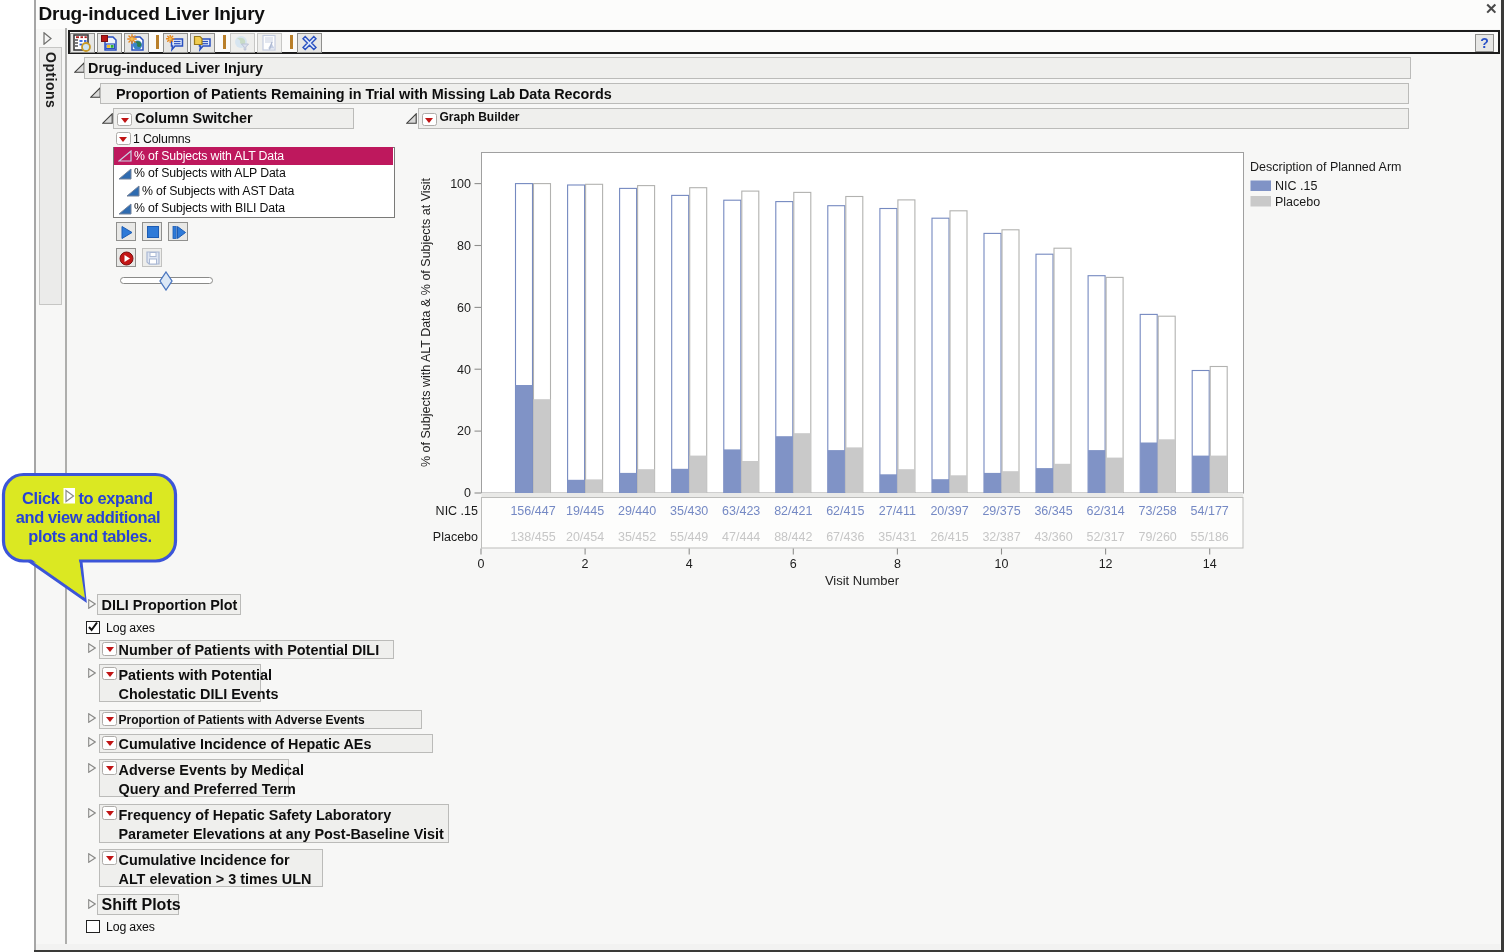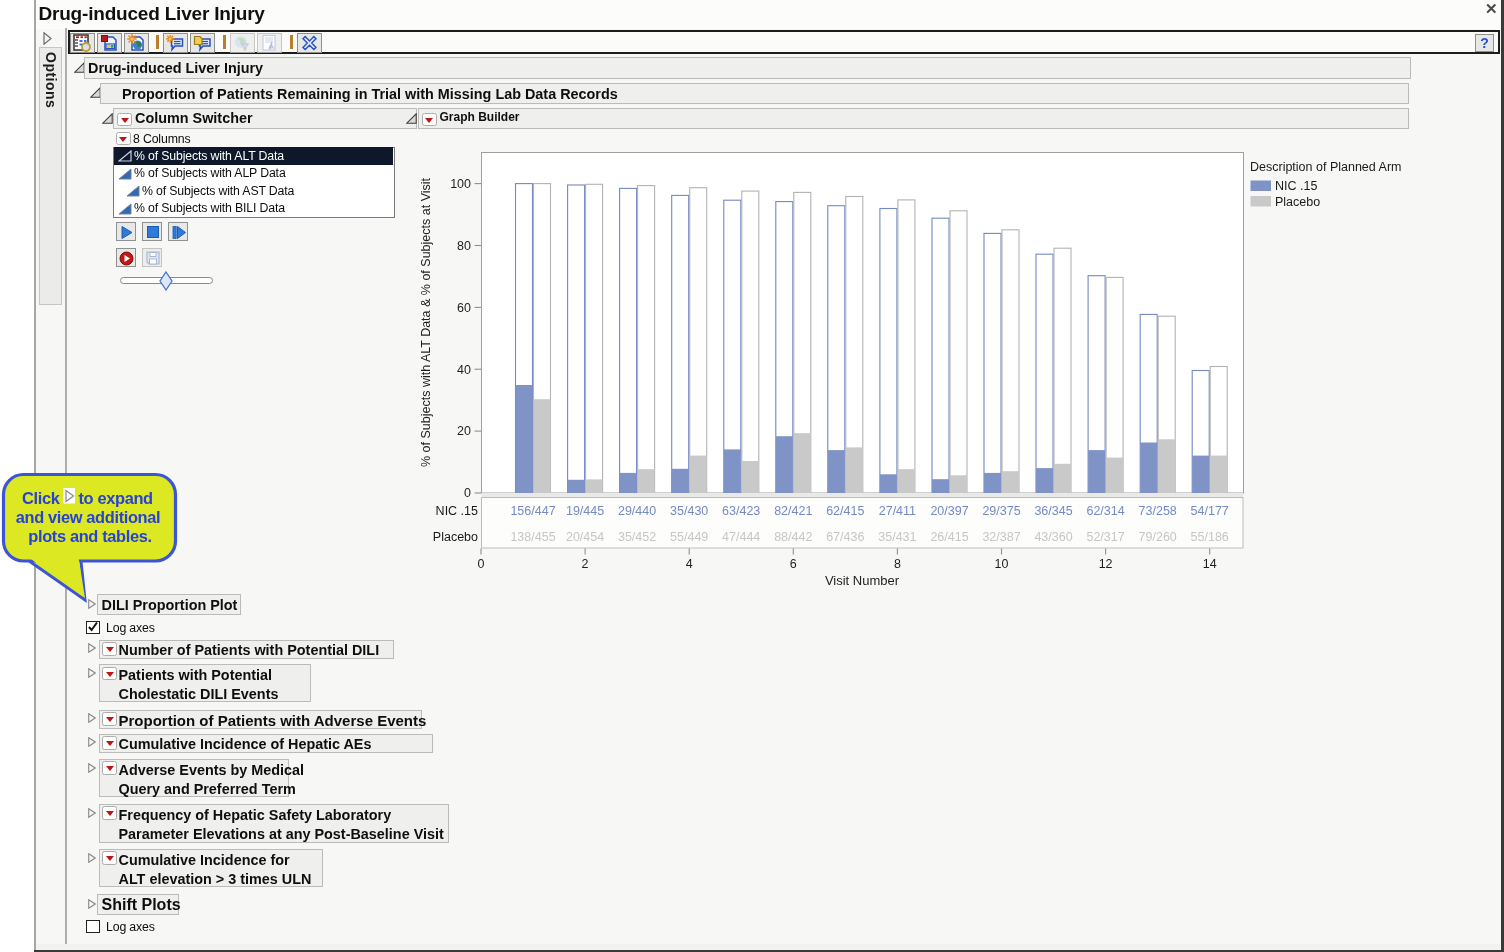--- a/index.html
+++ b/index.html
@@ -30,21 +30,21 @@
   .ohead{background:#efefed;border:1px solid #bbbbb9;box-sizing:border-box;
          font-weight:bold;color:#0e0e0e;white-space:nowrap;}
   .redbtn{position:absolute;width:15px;height:13.5px;background:#ffffff;
           border:1px solid #aeaca9;border-radius:2.5px;box-sizing:border-box;}
   .redbtn:before{content:"";position:absolute;left:2.5px;top:4px;width:0;height:0;
           border-left:4.5px solid transparent;border-right:4.5px solid transparent;
           border-top:5.5px solid #c01414;}
   #listbox{left:113px;top:146.5px;width:282px;height:71.5px;background:#ffffff;
            border:1px solid #7a7a78;box-sizing:border-box;}
   .lrow{position:absolute;left:1px;width:278.5px;height:17.9px;font-size:12.3px;letter-spacing:-0.15px;color:#0d0d0d;}
-  .lrow.sel{background:#0f172a;color:#ffffff;}
+  .lrow.sel{background:#be185d;color:#ffffff;}
   .pbtn{position:absolute;width:20px;height:19px;background:#e8e8e6;
         border:1px solid #90908e;box-sizing:border-box;}
   .pbtn.dis{background:#ededeb;border-color:#c2c2c0;}
   #slider{left:119.5px;top:276.5px;width:93px;height:7px;background:#ffffff;
           border:1px solid #8a8a88;border-radius:4px;box-sizing:border-box;}
   .chk{position:absolute;width:13.5px;height:13.5px;background:#ffffff;
        border:1.5px solid #222222;box-sizing:border-box;}
   .lbl{position:absolute;font-size:12.3px;letter-spacing:-0.15px;color:#0d0d0d;}
 </style>
 </head>
@@ -150,37 +150,37 @@
 <div class="tsep" style="left:220px"></div>
 <div id="helpbtn">?</div>
   </div>
 <svg class="abs" style="left:73.5px;top:61.5px" width="11" height="11" viewBox="0 0 11 11">
     <polygon points="0.8,10.2 10.2,10.2 10.2,0.8" fill="#d9d9d8" stroke="#3e3e3c" stroke-width="1.1"></polygon>
   </svg>
 <div class="abs ohead" style="left:84px;top:57px;width:1327px;height:21.5px;font-size:14.4px;line-height:20px;padding-left:3px">Drug-induced Liver Injury</div>
 <svg class="abs" style="left:89.5px;top:87px" width="11" height="11" viewBox="0 0 11 11">
     <polygon points="0.8,10.2 10.2,10.2 10.2,0.8" fill="#d9d9d8" stroke="#3e3e3c" stroke-width="1.1"></polygon>
   </svg>
-<div class="abs ohead" style="left:100px;top:82.5px;width:1309px;height:21px;font-size:14.4px;line-height:20px;padding-left:21px">Proportion of Patients Remaining in Trial with Missing Lab Data Records</div>
+<div class="abs ohead" style="left:100px;top:82.5px;width:1309px;height:21px;font-size:14.4px;line-height:20px;padding-left:15px">Proportion of Patients Remaining in Trial with Missing Lab Data Records</div>
 <svg class="abs" style="left:101.5px;top:112.5px" width="11" height="11" viewBox="0 0 11 11">
     <polygon points="0.8,10.2 10.2,10.2 10.2,0.8" fill="#d9d9d8" stroke="#3e3e3c" stroke-width="1.1"></polygon>
   </svg>
-<div class="abs ohead" style="left:113px;top:107.5px;width:304px;height:21.5px;">
+<div class="abs ohead" style="left:113px;top:107.5px;width:241px;height:21.5px;">
     <span style="position:absolute;left:21px;top:1.5px;font-size:14.4px">Column Switcher</span>
   </div>
 <div class="redbtn abs" style="left:117px;top:112.5px"></div>
 <svg class="abs" style="left:406px;top:112.5px" width="11" height="11" viewBox="0 0 11 11">
     <polygon points="0.8,10.2 10.2,10.2 10.2,0.8" fill="#d9d9d8" stroke="#3e3e3c" stroke-width="1.1"></polygon>
   </svg>
 <div class="abs ohead" style="left:417.5px;top:107.5px;width:991.5px;height:21.5px;">
     <span style="position:absolute;left:21px;top:1.5px;font-size:12px">Graph Builder</span>
   </div>
 <div class="redbtn abs" style="left:421.5px;top:112.5px"></div>
 <div class="redbtn abs" style="left:115.5px;top:131.5px"></div>
-<div class="abs lbl" style="left:133px;top:132px;">8 Columns</div>
+<div class="abs lbl" style="left:133px;top:132px;">1 Columns</div>
 <div class="abs" id="listbox"></div>
 <div class="abs lrow sel" style="left:114px;top:147.3px;">
     <span style="position:absolute;left:20px;top:1.5px">% of Subjects with ALT Data</span>
     <svg style="position:absolute;left:4px;top:3px" width="14" height="12" viewBox="0 0 14 12">
       <polygon points="1,11 13,11 13,1" fill="none" stroke="#c9d2e4" stroke-width="1.2"></polygon>
     </svg>
   </div>
 <div class="abs lrow" style="left:114px;top:164.75px;">
     <span style="position:absolute;left:20px;top:1.5px">% of Subjects with ALP Data</span>
     <svg style="position:absolute;left:4px;top:3px" width="14" height="12" viewBox="0 0 14 12">
@@ -384,29 +384,29 @@
 <svg class="abs" style="left:87.5px;top:642.5px" width="8" height="10" viewBox="0 0 8 10">
     <polygon points="0.7,0.7 7.2,5 0.7,9.3" fill="#f6f6f5" stroke="#8a8a88" stroke-width="1.1"></polygon>
   </svg>
 <div class="abs ohead" style="left:99px;top:639.5px;width:295px;height:19px">
     <div style="position:absolute;left:18.5px;top:1px;font-size:14.4px;line-height:17px">Number of Patients with Potential DILI</div>
   </div>
 <div class="redbtn abs" style="left:102px;top:642px"></div>
 <svg class="abs" style="left:87.5px;top:668px" width="8" height="10" viewBox="0 0 8 10">
     <polygon points="0.7,0.7 7.2,5 0.7,9.3" fill="#f6f6f5" stroke="#8a8a88" stroke-width="1.1"></polygon>
   </svg>
-<div class="abs ohead" style="left:99px;top:664px;width:212px;height:38px">
+<div class="abs ohead" style="left:99px;top:664px;width:162px;height:38px">
     <div style="position:absolute;left:18.5px;top:1px;font-size:14.4px;line-height:19.4px">Patients with Potential<br>Cholestatic DILI Events</div>
   </div>
 <div class="redbtn abs" style="left:102px;top:666.5px"></div>
 <svg class="abs" style="left:87.5px;top:712.5px" width="8" height="10" viewBox="0 0 8 10">
     <polygon points="0.7,0.7 7.2,5 0.7,9.3" fill="#f6f6f5" stroke="#8a8a88" stroke-width="1.1"></polygon>
   </svg>
 <div class="abs ohead" style="left:99px;top:709.5px;width:323px;height:19px">
-    <div style="position:absolute;left:18.5px;top:1px;font-size:15px;line-height:17px">Proportion of Patients with Adverse Events</div>
+    <div style="position:absolute;left:18.5px;top:1px;font-size:12px;line-height:17px">Proportion of Patients with Adverse Events</div>
   </div>
 <div class="redbtn abs" style="left:102px;top:712px"></div>
 <svg class="abs" style="left:87.5px;top:736.5px" width="8" height="10" viewBox="0 0 8 10">
     <polygon points="0.7,0.7 7.2,5 0.7,9.3" fill="#f6f6f5" stroke="#8a8a88" stroke-width="1.1"></polygon>
   </svg>
 <div class="abs ohead" style="left:99px;top:733.5px;width:334px;height:19px">
     <div style="position:absolute;left:18.5px;top:1px;font-size:14.4px;line-height:17px">Cumulative Incidence of Hepatic AEs</div>
   </div>
 <div class="redbtn abs" style="left:102px;top:736px"></div>
 <svg class="abs" style="left:87.5px;top:762.5px" width="8" height="10" viewBox="0 0 8 10">

